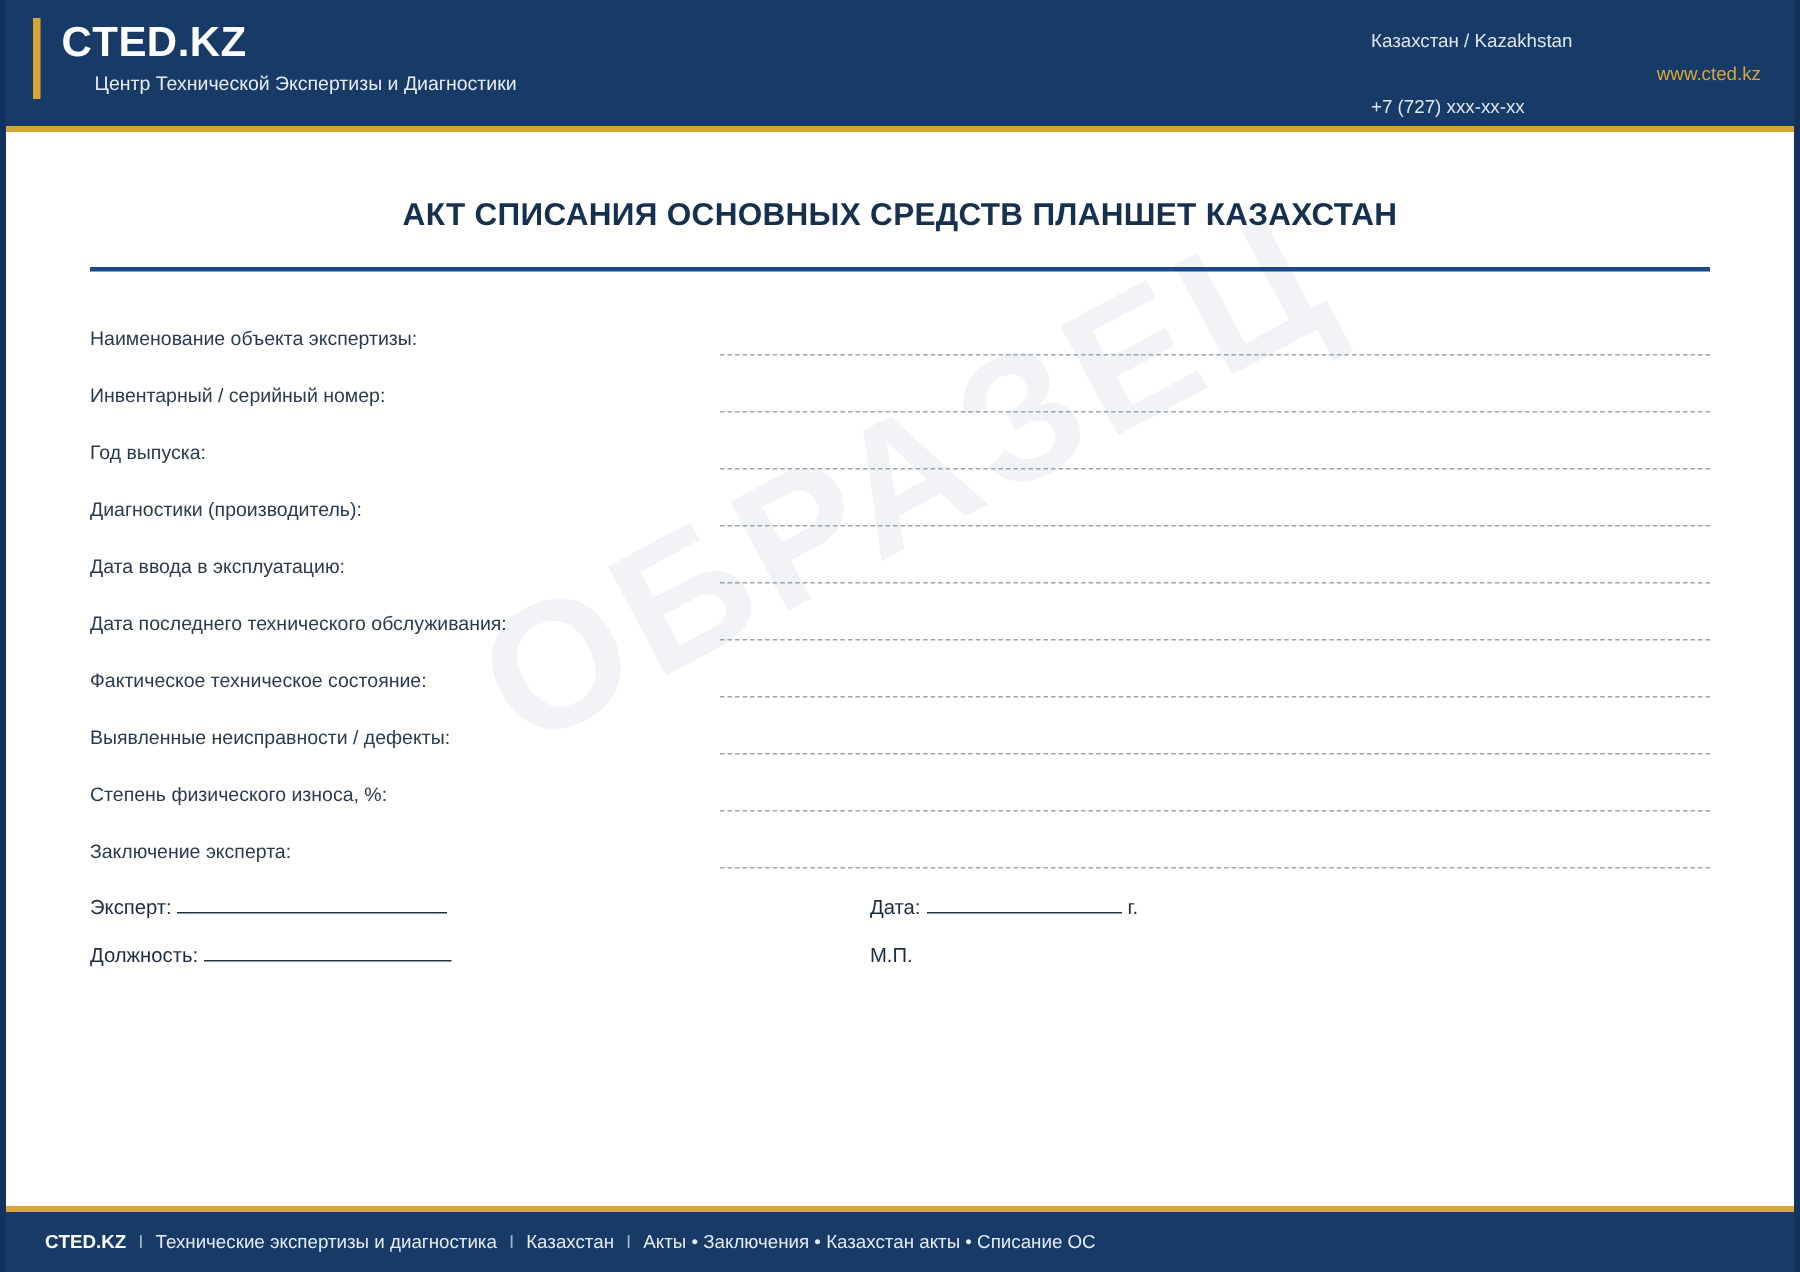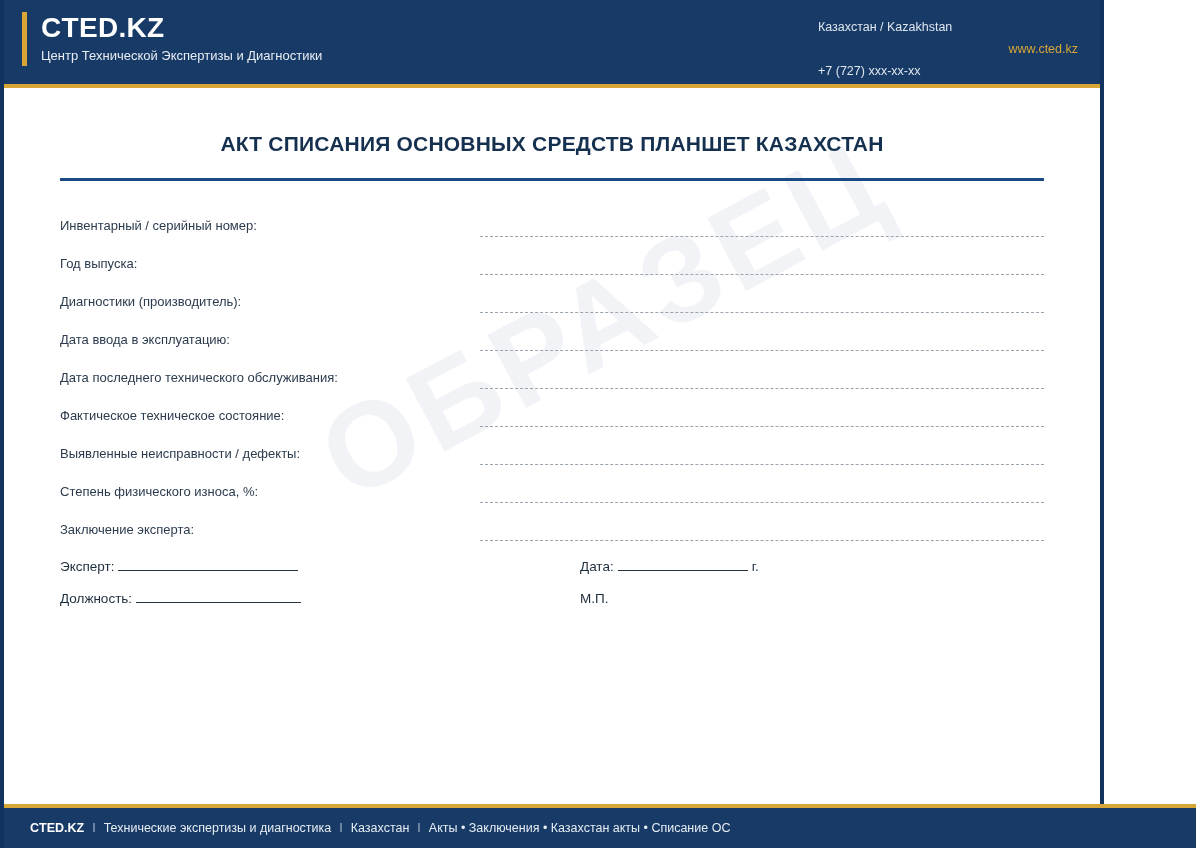--- a/index.html
+++ b/index.html
@@ -11,21 +11,21 @@
     height: 848px;
     background: #ffffff;
     font-family: "Liberation Sans", sans-serif;
     color: #1d2d3f;
     overflow: hidden;
     position: relative;
   }
 
   .page {
     position: relative;
-    width: 1104px;
+    width: 1200px;
     height: 848px;
     box-sizing: border-box;
     border-left: 4px solid #12335e;
     border-right: 4px solid #12335e;
     background: #ffffff;
   }
 
   
   .header {
     position: relative;
@@ -46,20 +46,21 @@
     font-weight: bold;
     color: #ffffff;
     letter-spacing: 0.3px;
     line-height: 32px;
   }
   .brand-sub {
     font-size: 13px;
     color: #e8edf4;
     line-height: 20px;
     margin-top: 2px;
+    margin-left: 22px;
   }
   .header-contacts {
     position: absolute;
     right: 22px;
     top: 16px;
     text-align: left;
     width: 260px;
   }
   .hc-line {
     font-size: 12.5px;
@@ -202,20 +203,24 @@
       <div class="hc-line">+7 (727) xxx-xx-xx</div>
     </div>
   </div>
 
   <div class="doc-title">АКТ СПИСАНИЯ ОСНОВНЫХ СРЕДСТВ ПЛАНШЕТ КАЗАХСТАН</div>
   <div class="title-rule"></div>
 
   <div class="watermark">ОБРАЗЕЦ</div>
 
   <div class="fields">
+    <div class="field-row">
+      <div class="field-label">Наименование объекта экспертизы:</div>
+      <div class="field-line"></div>
+    </div>
     <div class="field-row">
       <div class="field-label">Инвентарный / серийный номер:</div>
       <div class="field-line"></div>
     </div>
     <div class="field-row">
       <div class="field-label">Год выпуска:</div>
       <div class="field-line"></div>
     </div>
     <div class="field-row">
       <div class="field-label">Диагностики (производитель):</div>

